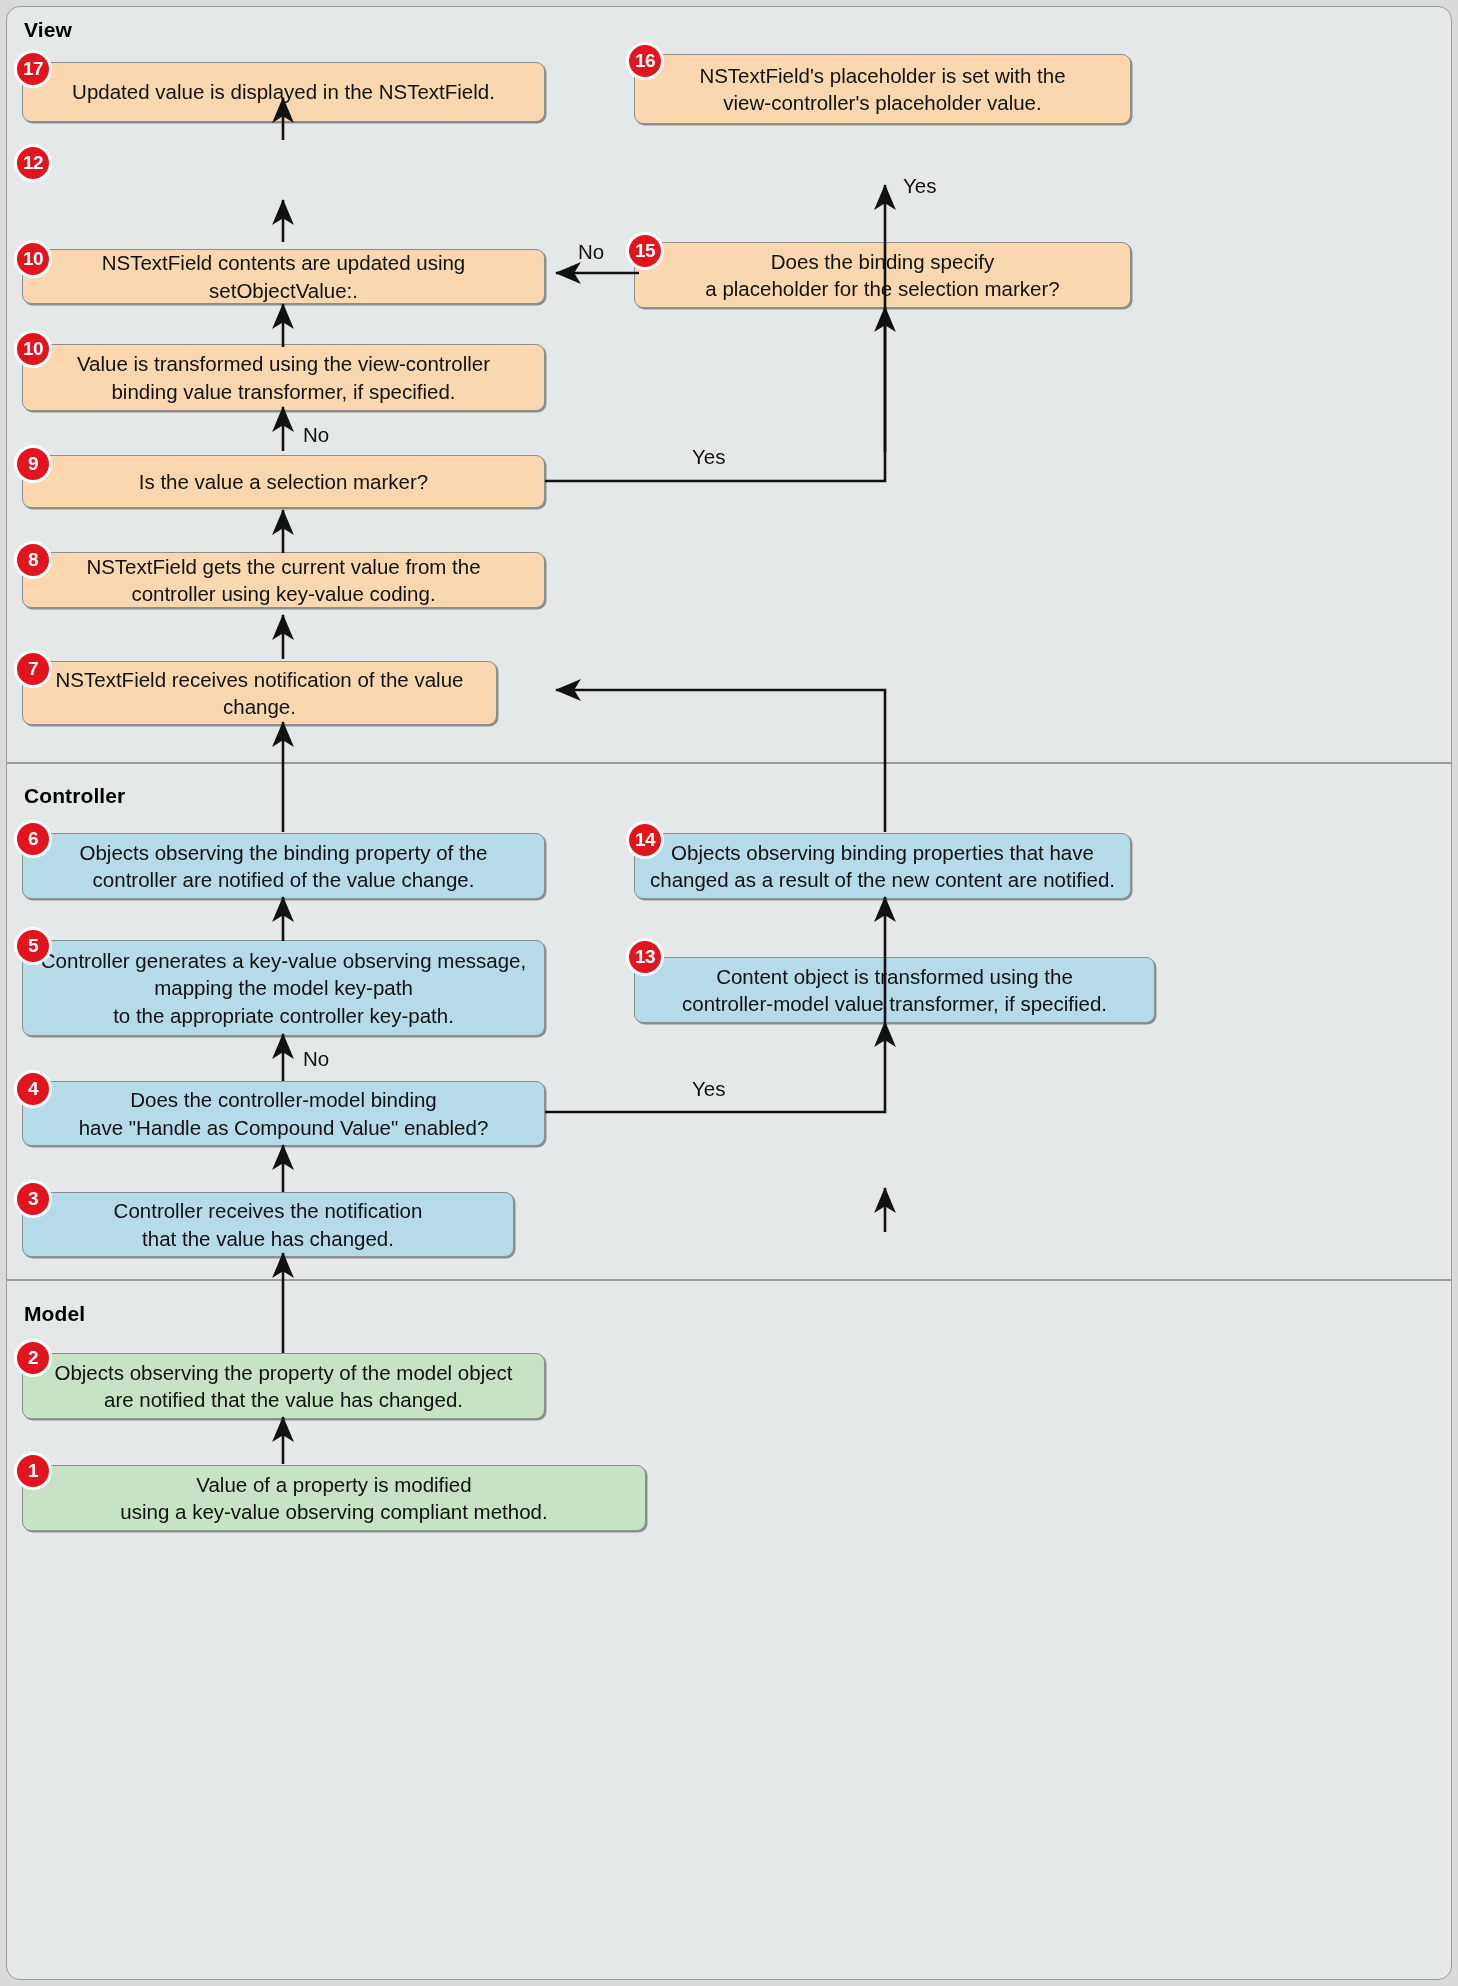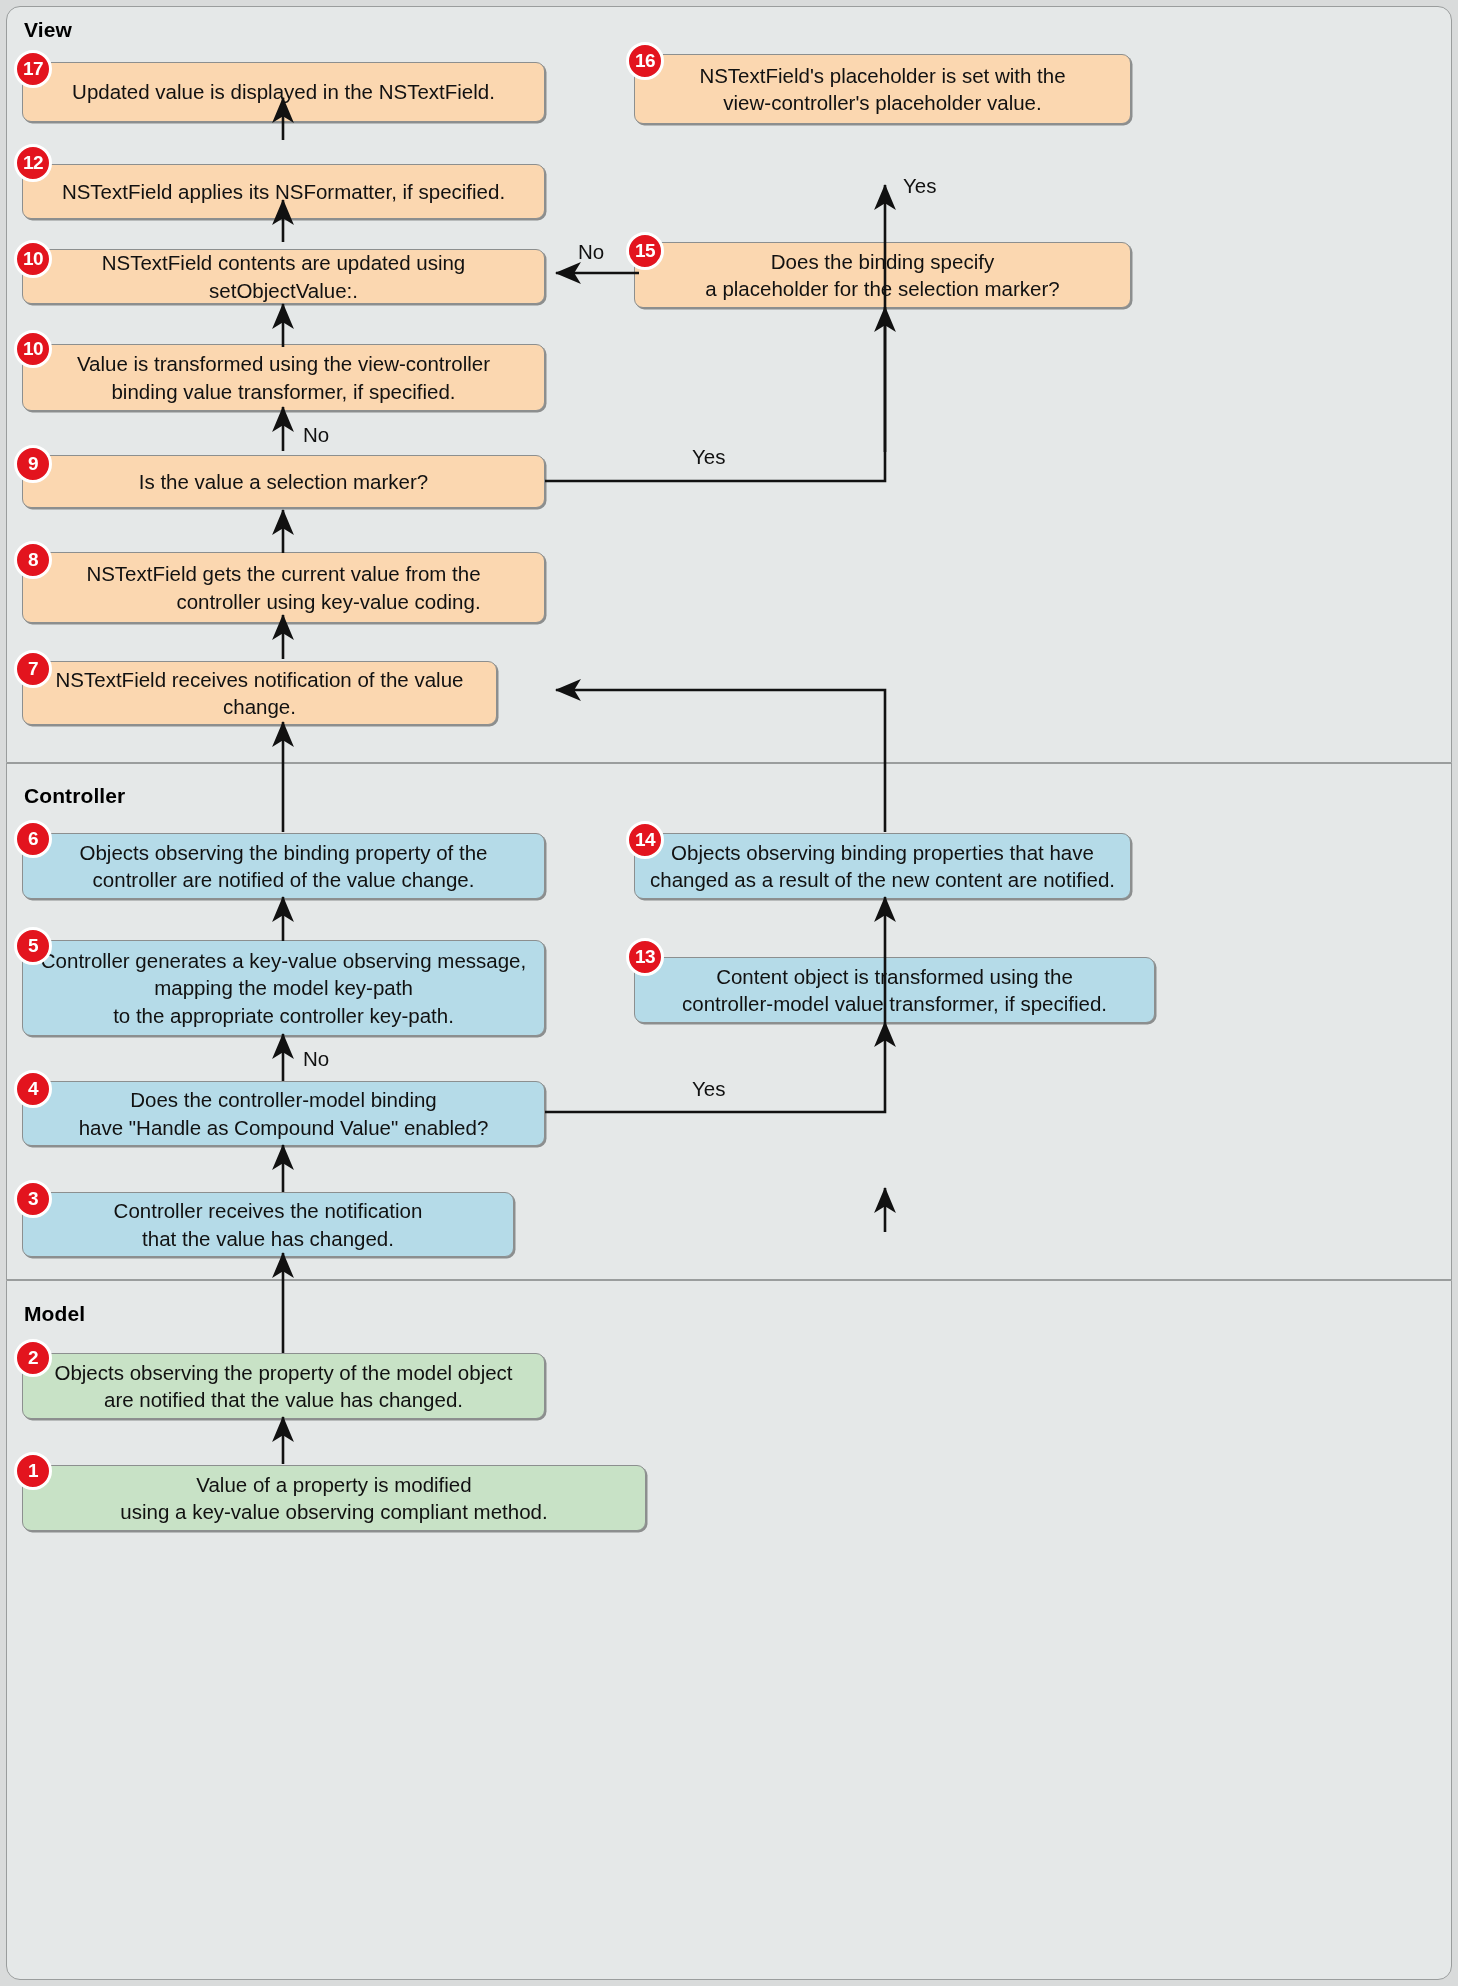--- a/index.html
+++ b/index.html
@@ -113,34 +113,33 @@
 
       <line x1="639" y1="273" x2="556" y2="273"></line>
 
       <path d="M885,832 L885,690 L556,690"></path>
     </g>
   </svg>
 
   <div class="node view" style="left:22px;top:62px;width:523px;height:60px;">Updated value is displayed in the NSTextField.</div>
   <div class="badge" style="left:14px;top:50px;">17</div>
 
-  <div class="node view" style="left:22px;top:164px;width:523px;height:55px;">NSTextField applies its NSFormatter, if specified.</div>
   <div class="badge" style="left:14px;top:144px;">12</div>
 
   <div class="node view" style="left:22px;top:249px;width:523px;height:55px;">NSTextField contents are updated using setObjectValue:.</div>
   <div class="badge" style="left:14px;top:240px;">10</div>
 
   <div class="node view" style="left:22px;top:344px;width:523px;height:67px;white-space:pre-line;">Value is transformed using the view-controller
 binding value transformer, if specified.</div>
   <div class="badge" style="left:14px;top:330px;">10</div>
 
   <div class="node view" style="left:22px;top:455px;width:523px;height:53px;">Is the value a selection marker?</div>
   <div class="badge" style="left:14px;top:445px;">9</div>
 
-  <div class="node view" style="left:22px;top:552px;width:523px;height:71px;white-space:pre-line;text-align:right;">NSTextField gets the current value from the
+  <div class="node view" style="left:22px;top:552px;width:523px;height:56px;white-space:pre-line;">NSTextField gets the current value from the
 controller using key-value coding.</div>
   <div class="badge" style="left:14px;top:541px;">8</div>
 
   <div class="node view" style="left:22px;top:661px;width:475px;height:64px;">NSTextField receives notification of the value change.</div>
   <div class="badge" style="left:14px;top:650px;">7</div>
 
   <div class="node view" style="left:634px;top:54px;width:497px;height:70px;white-space:pre-line;">NSTextField's placeholder is set with the
 view-controller's placeholder value.</div>
   <div class="badge" style="left:626px;top:42px;">16</div>
 

